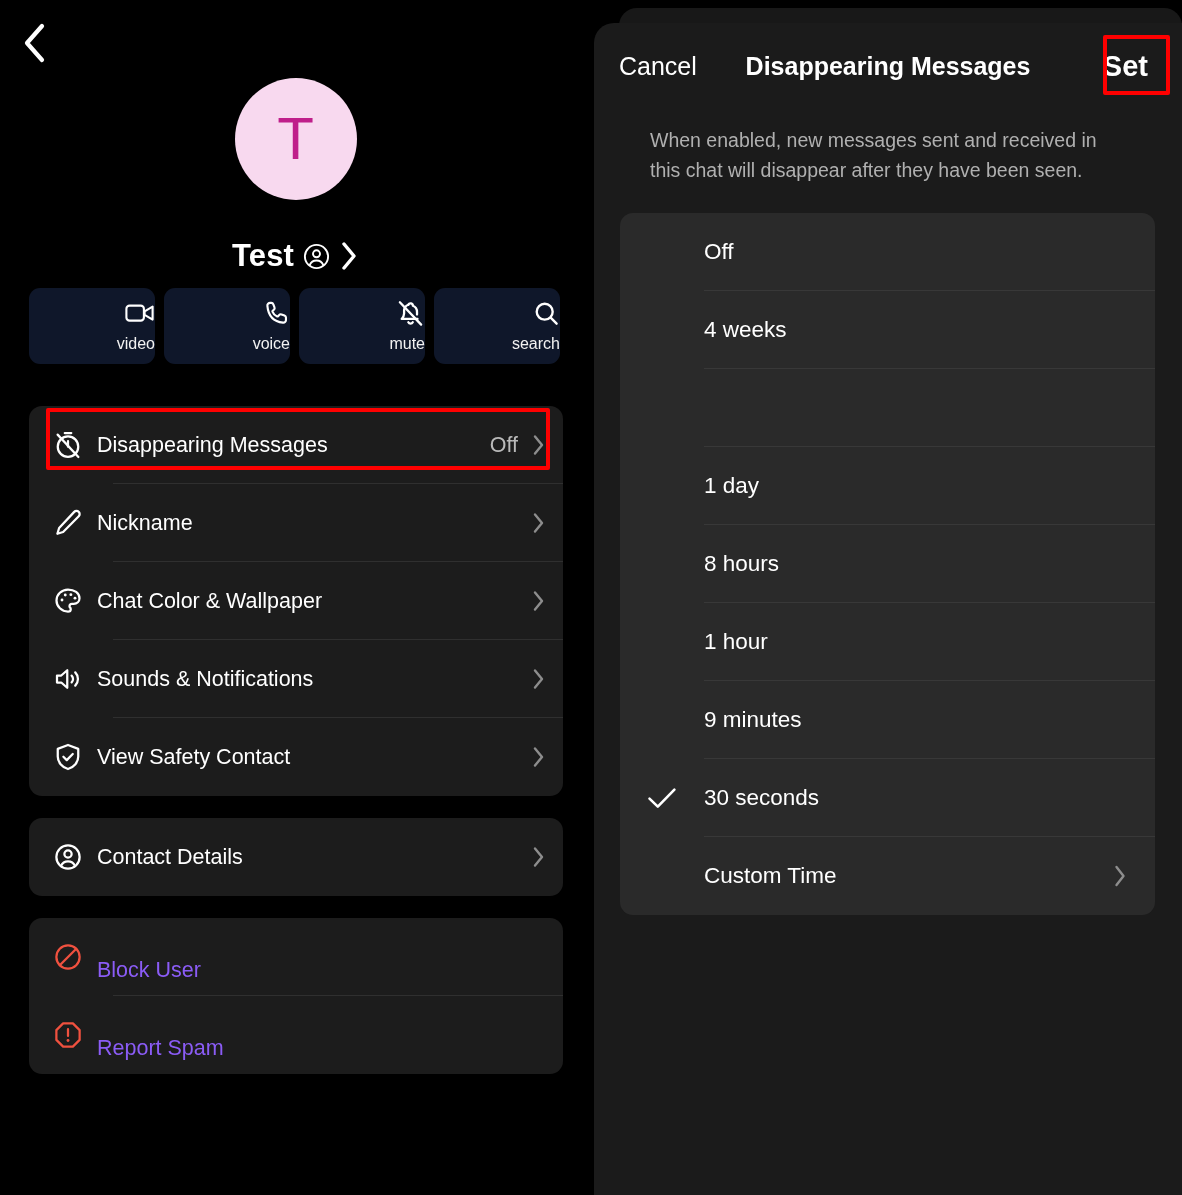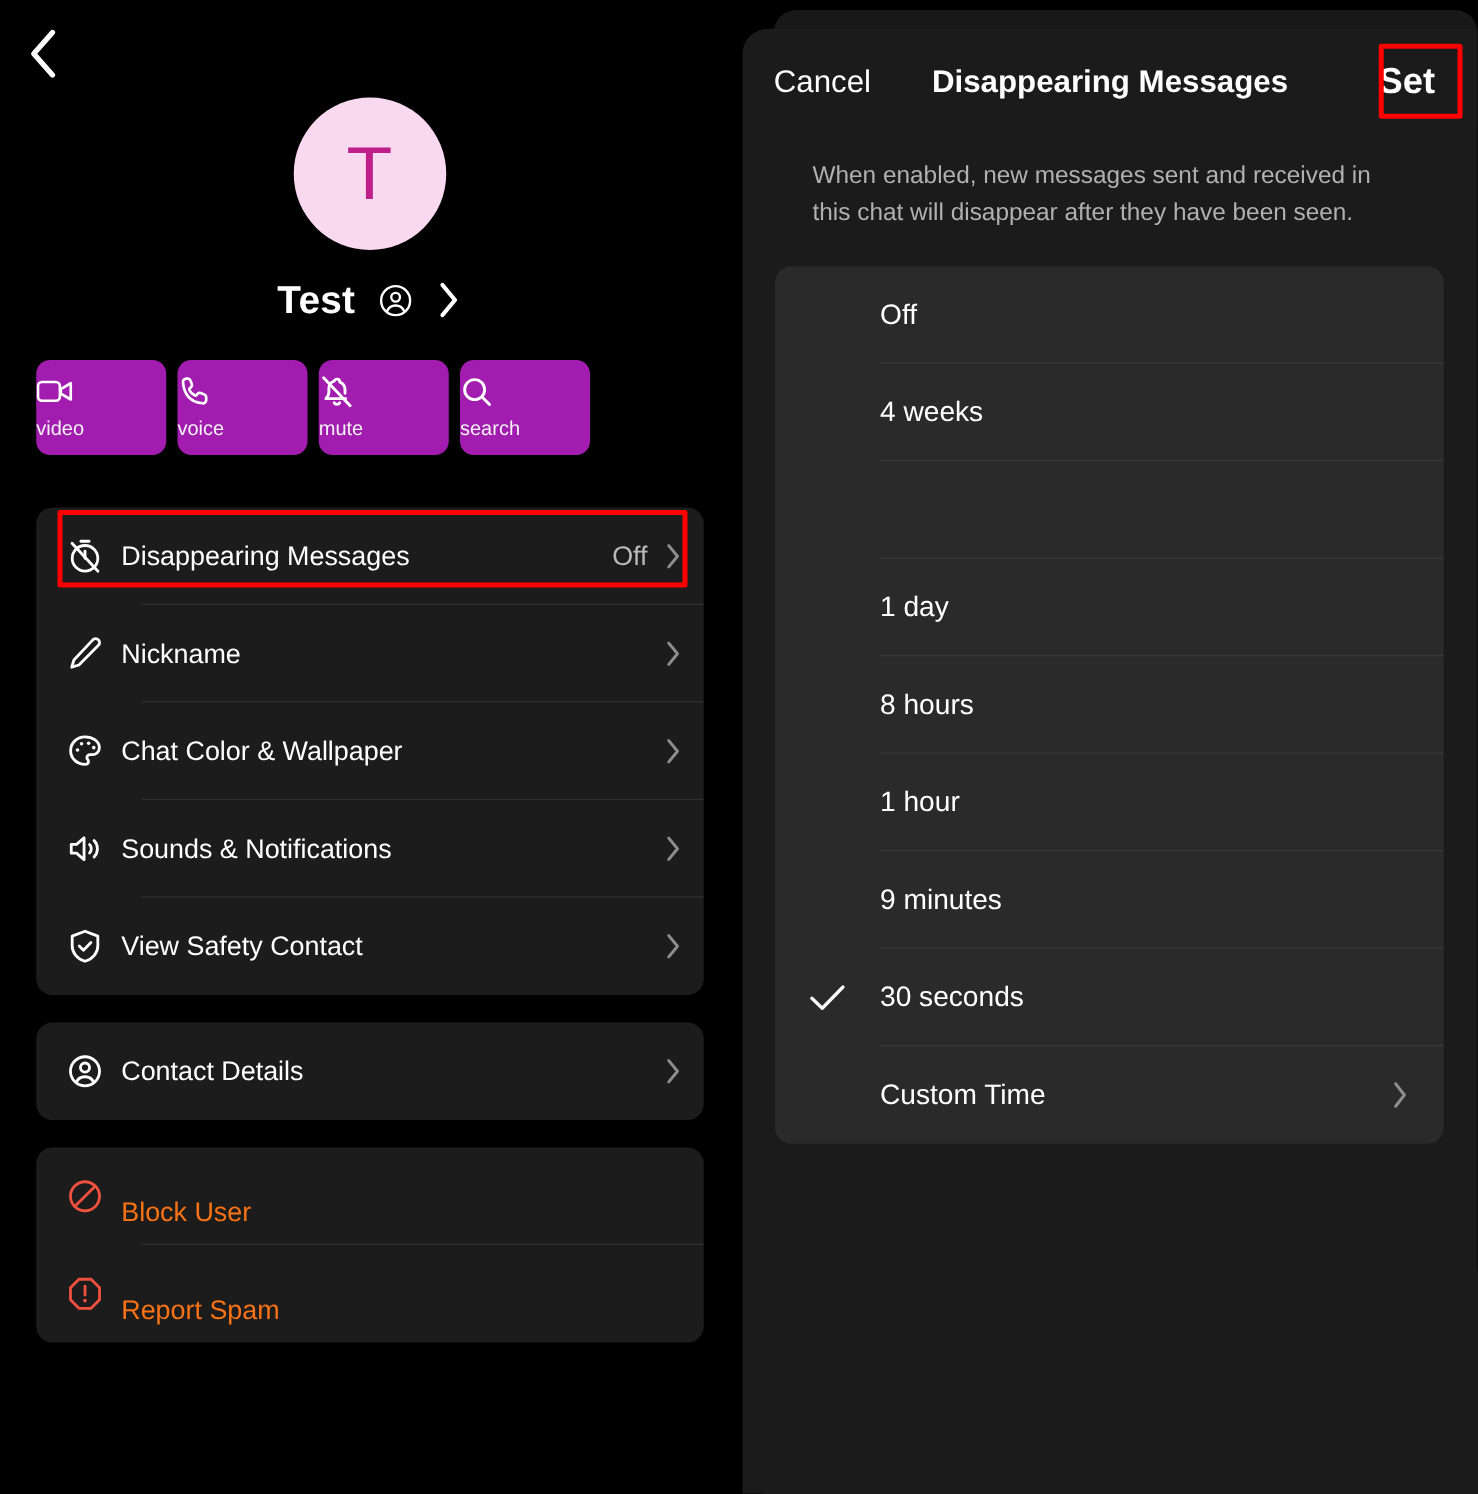--- a/index.html
+++ b/index.html
@@ -30,36 +30,36 @@
   #avatar {
     width:122px; height:122px; border-radius:50%;
     background:#f8d9ef;
     display:flex; align-items:center; justify-content:center;
   }
   #avatar-initial {
     color:#bf1f8a; font-size:60px; font-weight:400; line-height:1;
     font-family:"Liberation Sans", sans-serif;
   }
   #display-name-row {
-    margin-top:22px;
-    display:flex; align-items:center; gap:19px;justify-content:space-between;
+    margin-top:38px;
+    display:flex; align-items:center; gap:9px;justify-content:space-between;
   }
   #display-name {
     color:#fff; font-size:31px; font-weight:bold; letter-spacing:0.2px;
   }
   #name-chevron svg, #person-badge svg { display:block; }
 
   
   #action-buttons {
     position:absolute; left:29px; top:288px;
     width:534px; display:flex; gap:9px;
   }
   .action-btn {
-    width:104px; height:76px; background:#a21caf; border-radius:11px;
-    display:flex; flex-direction:column; align-items:flex-start; justify-content:center;
+    width:126px; height:76px; background:#0f172a; border-radius:11px;
+    display:flex; flex-direction:column; align-items:flex-end; justify-content:center;
     gap:8px; cursor:pointer;
   }
   .action-btn .icon { height:28px; display:flex; align-items:center; justify-content:center; }
   .action-btn .icon svg { display:block; }
   .action-btn .lbl { color:#f2f2f2; font-size:16px; }
 
   
   .card {
     position:absolute; left:29px; width:534px;
     background:#1c1c1c; border-radius:13px; overflow:hidden;
@@ -76,21 +76,21 @@
   .row .r-icon { width:44px; display:flex; align-items:center; }
   .row .r-icon svg { display:block; }
   .row .r-label { flex:1; color:#fff; font-size:21.5px; }
   .row .r-value { color:#b9b9b9; font-size:21.5px; margin-right:14px; }
   .row .r-chev { display:flex; align-items:center; }
   .row .r-chev svg { display:block; }
   .row .divider {
     position:absolute; left:84px; right:0; bottom:0; height:1px;
     background:#2f2f2f;
   }
-  .row.danger .r-label { color:#f97316;margin-top:26px; }
+  .row.danger .r-label { color:#8b5cf6;margin-top:26px; }
 
   
   #highlight-dm {
     position:absolute; left:46px; top:408px; width:504px; height:62px;
     border:4px solid #fe0000; border-radius:2px; pointer-events:none;
   }
 
   
   #sheet-back {
     position:absolute; left:619px; top:8px; width:563px; height:90px;

